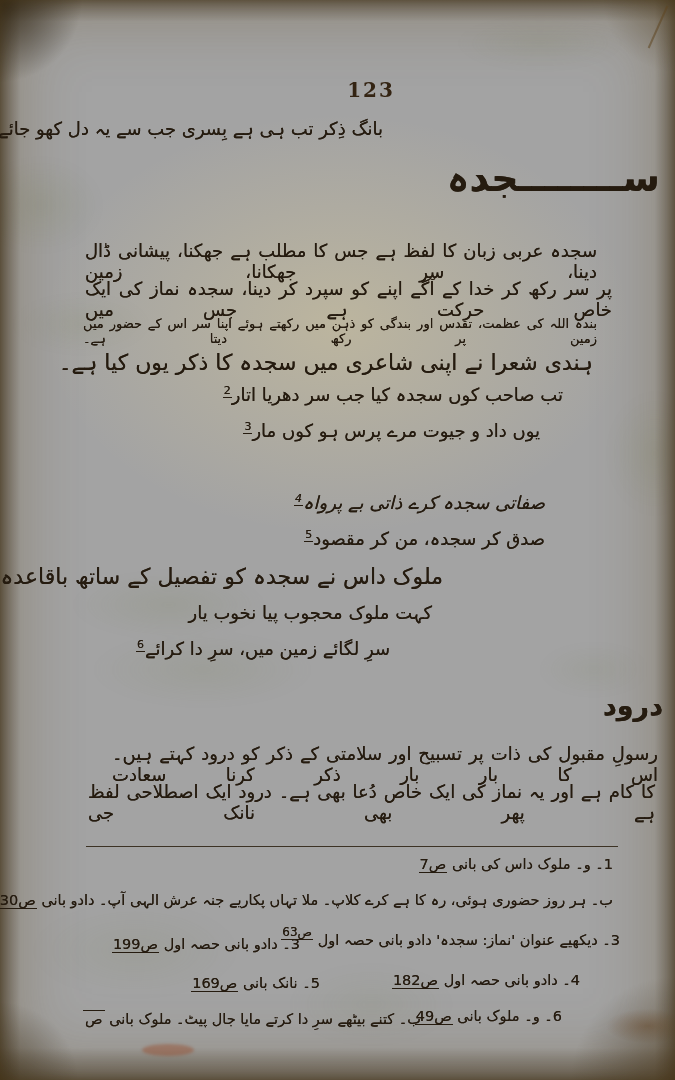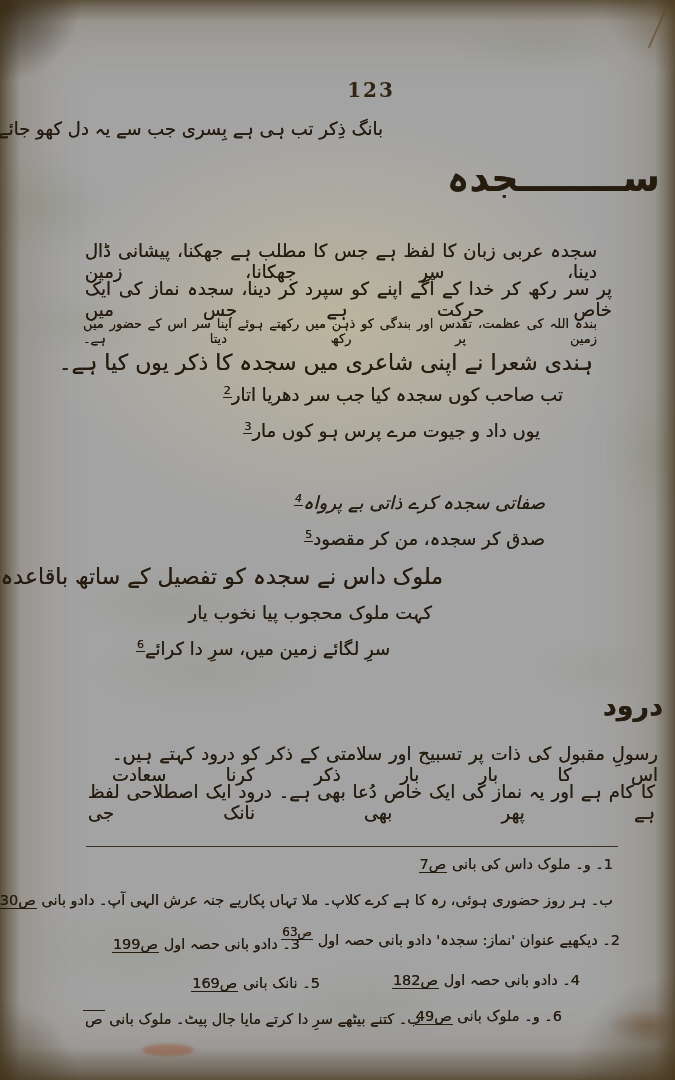--- a/index.html
+++ b/index.html
@@ -110,21 +110,21 @@
 
   <div class="rule"></div>
 
   <div class="txt fnote" style="top:856px;right:62px;">
     <span>1۔ و۔ ملوک داس کی بانی</span> <span class="pg">ص7</span>
   </div>
   <div class="txt fnote" style="top:892px;right:62px;">
     <span>ب۔ ہر روز حضوری ہوئی، رہ کا ہے کرے کلاپ۔ ملا تہاں پکاریے جنہ عرش الہی آپ۔ دادو بانی</span> <span class="pg">ص130</span>
   </div>
   <div class="txt fnote" style="top:932px;right:55px;">
-    <span>2۔ دیکھیے عنوان 'نماز: سجدہ' دادو بانی حصہ اول</span> <span class="pg-raised">ص63</span>
+    <span>3۔ دیکھیے عنوان 'نماز: سجدہ' دادو بانی حصہ اول</span> <span class="pg-raised">ص63</span>
   </div>
   <div class="txt fnote" style="top:936px;right:375px;text-align:center;">
     <span>3۔ دادو بانی حصہ اول</span> <span class="pg">ص199</span>
   </div>
   <div class="txt fnote" style="top:972px;right:95px;">
     <span>4۔ دادو بانی حصہ اول</span> <span class="pg">ص182</span>
   </div>
   <div class="txt fnote" style="top:975px;right:355px;text-align:right;">
     <span>5۔ نانک بانی</span> <span class="pg">ص169</span>
   </div>

